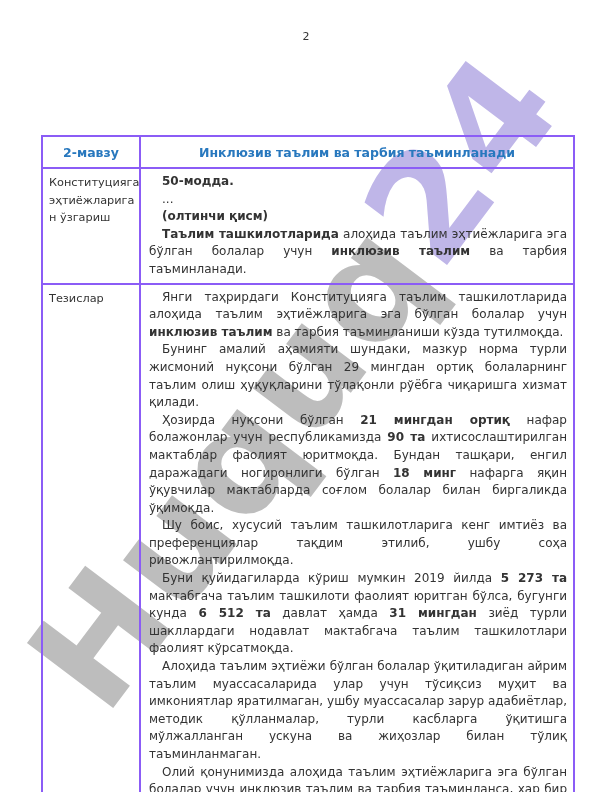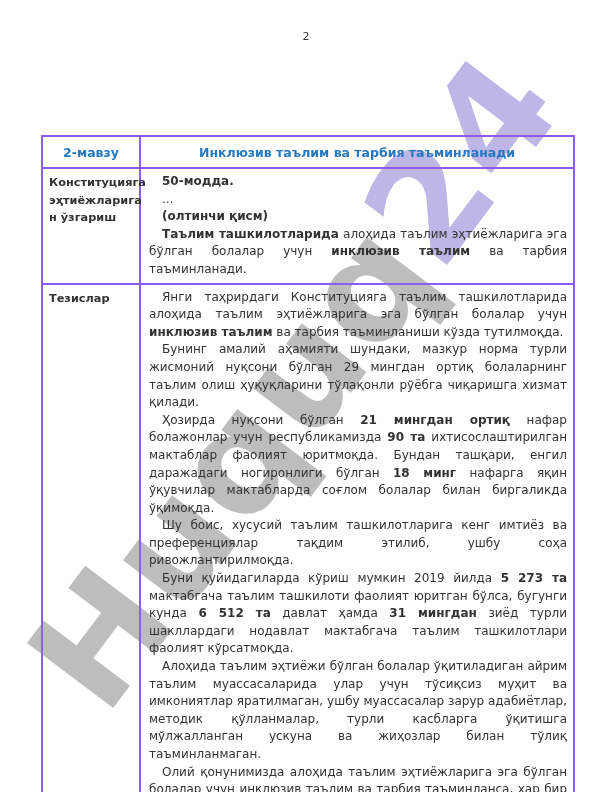--- a/index.html
+++ b/index.html
@@ -69,21 +69,21 @@
     font-size: 12.5px;
     font-weight: bold;
     padding: 2px 4px;
   }
   td.label-cell {
     padding: 5px 5px 5px 6px;
     font-size: 11.3px;
     color: #333333;
   }
   td.label-cell .line {
-    font-weight: bold;
+    font-weight: normal;
     line-height: 17.5px;
     white-space: nowrap;
   }
   td.body-cell {
     padding: 4px 6px 4px 8px;
     font-size: 12px;
     color: #333333;
   }
   td.body-cell .para {
     margin: 0;

